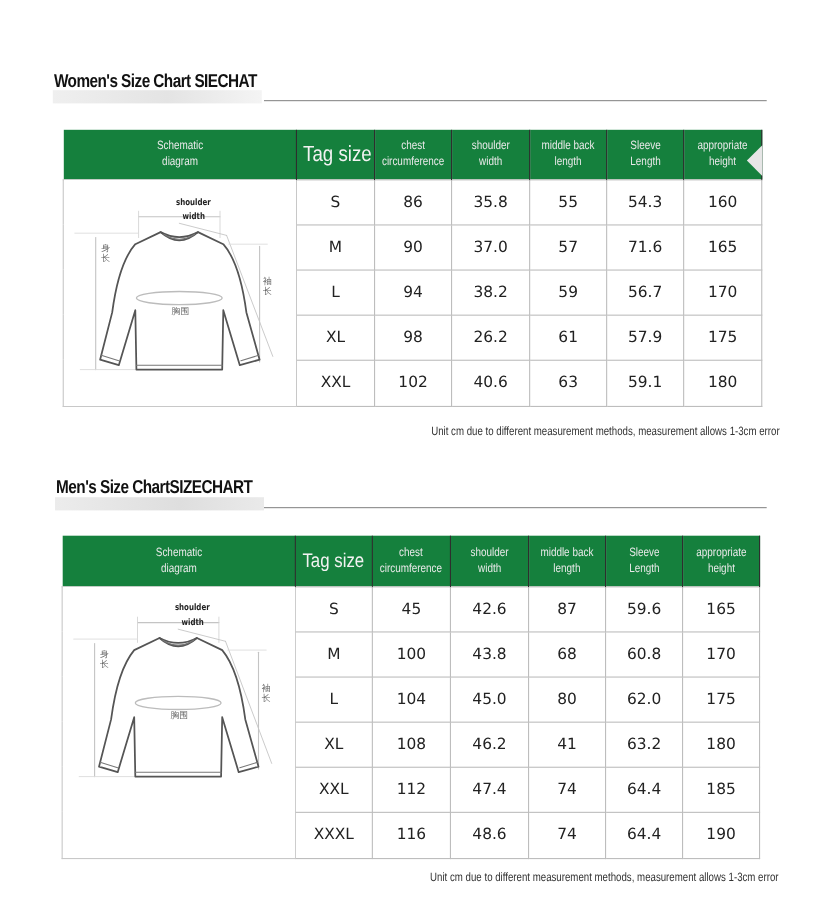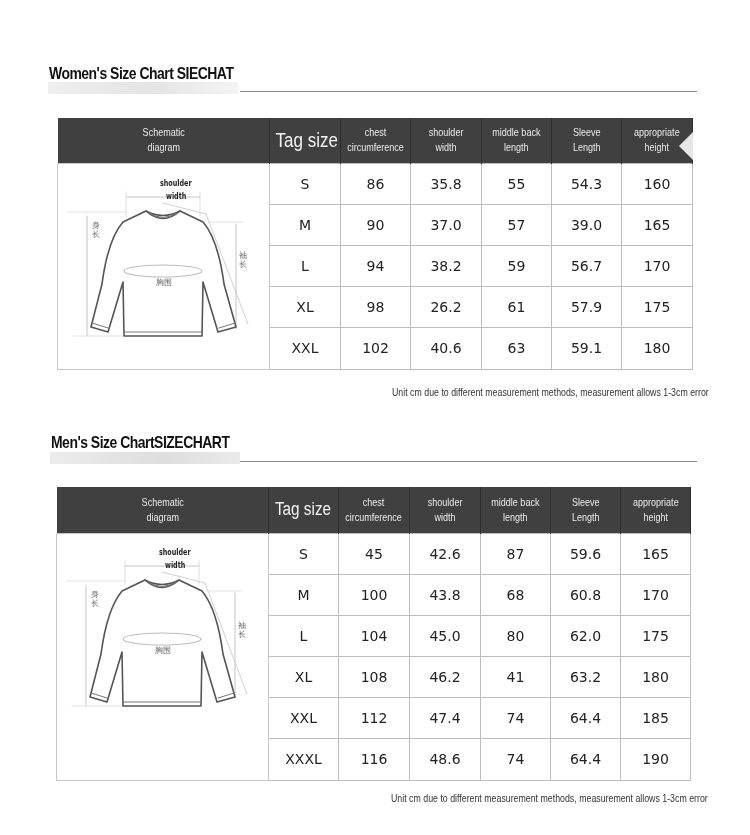--- a/index.html
+++ b/index.html
@@ -27,21 +27,21 @@
       height: 1px;
       background: #8a8a8a;
     }
 
     .size-table {
       position: absolute;
       border-collapse: collapse;
       table-layout: fixed;
     }
     .size-table th {
-      background: #404040;
+      background: #15803d;
       color: #e9e9e9;
       font-weight: normal;
       font-size: 11px;
       line-height: 15px;
       text-align: center;
       vertical-align: middle;
       padding: 0;
       border-right: 1px solid #2e2e2e;
     }
     .size-table th .hdr {
@@ -177,21 +177,21 @@
       <td>35.8</td>
       <td>55</td>
       <td>54.3</td>
       <td>160</td>
     </tr>
     <tr style="height:41px">
       <td>M</td>
       <td>90</td>
       <td>37.0</td>
       <td>57</td>
-      <td>39.0</td>
+      <td>71.6</td>
       <td>165</td>
     </tr>
     <tr style="height:41px">
       <td>L</td>
       <td>94</td>
       <td>38.2</td>
       <td>59</td>
       <td>56.7</td>
       <td>170</td>
     </tr>

